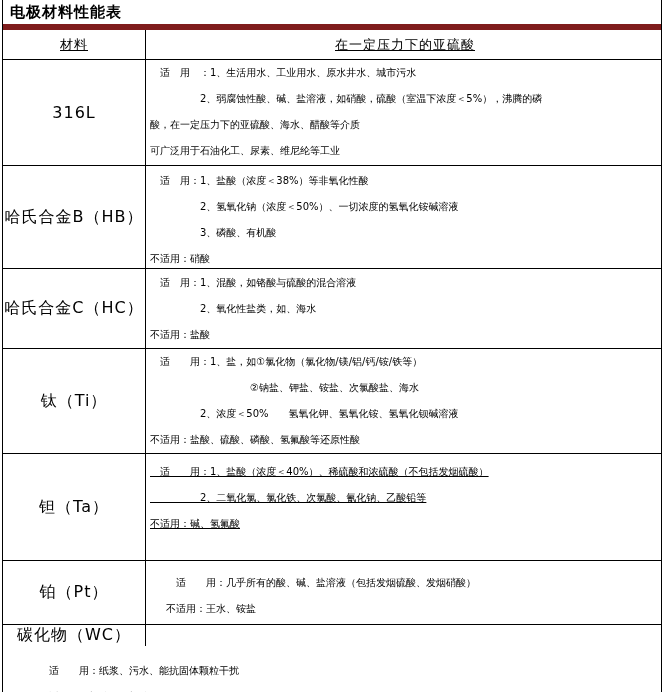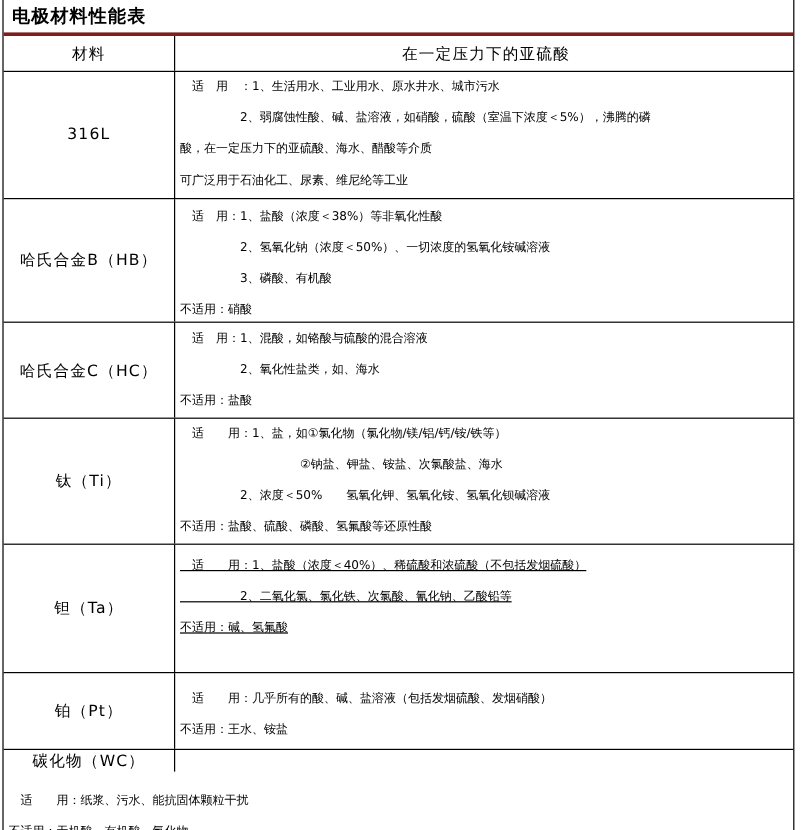--- a/index.html
+++ b/index.html
@@ -21,52 +21,53 @@
     position: absolute;
     left: 2px;
     top: 0;
     width: 660px;
     border-left: 1px solid #000000;
     border-right: 1px solid #000000;
     background: #ffffff;
   }
   .title-row {
     height: 30px;
-    border-bottom: 3px solid #7f1d1d;
+    border-bottom: 6px solid #7f1d1d;
     display: flex;
     align-items: center;
     padding-left: 7px;
     font-size: 15px;
     font-weight: bold;
     letter-spacing: 1px;
   }
   .header-row {
     height: 30px;
     border-bottom: 1px solid #000000;
     display: flex;
+    text-decoration: underline;
   }
   .header-row .mcell, .header-row .pcell {
     display: flex;
     align-items: center;
     justify-content: center;
     font-size: 13px;
     letter-spacing: 1px;
   }
   .trow {
     display: flex;
     border-bottom: 1px solid #000000;
   }
   .trow:last-child { border-bottom: none; flex-direction: column; }
   .mcell {
     width: 143px;
     border-right: 1px solid #000000;
     display: flex;
     align-items: center;
     justify-content: center;
-    font-size: 13px;
+    font-size: 16px;
     letter-spacing: 1px;
     text-align: center;
   }
   .pcell {
     flex: 1;
     padding-left: 4px;
     padding-right: 1px;
     overflow: hidden;
   }
   .line {
@@ -74,22 +75,22 @@
     line-height: 26px;
     white-space: pre;
     overflow: hidden;
   }
   
   .r0 { height: 106px; } .r0 .pcell { padding-top: 0px; }
   .r1 { height: 103px; } .r1 .pcell { padding-top: 2px; }
   .r2 { height: 80px;  } .r2 .pcell { padding-top: 1px; }
   .r3 { height: 105px; } .r3 .pcell { padding-top: 0px; }
   .r4 { height: 107px; } .r4 .pcell { padding-top: 5px; text-decoration: underline; }
-  .r5 { height: 64px;  } .r5 .pcell { padding-top: 9px; }
-  .r6 { height: 67px;  } .r6 .pcell { padding-top: 12px; }
+  .r5 { height: 64px; gap: 16px;  } .r5 .pcell { padding-top: 9px; }
+  .r6 { height: 67px;  } .r6 .pcell { padding-top: 12px; margin-left: 32px; }
 </style>
 </head>
 <body>
 
 <div class="page">
   <div class="etable">
 
     <div class="title-row">
       <span>电极材料性能表</span>
     </div>

